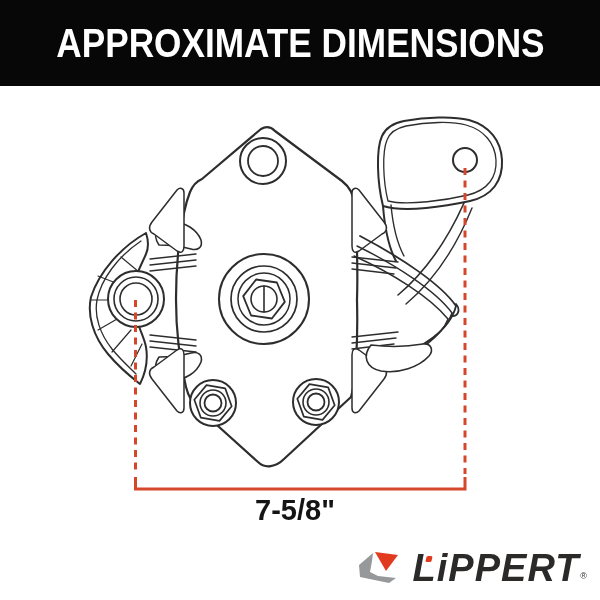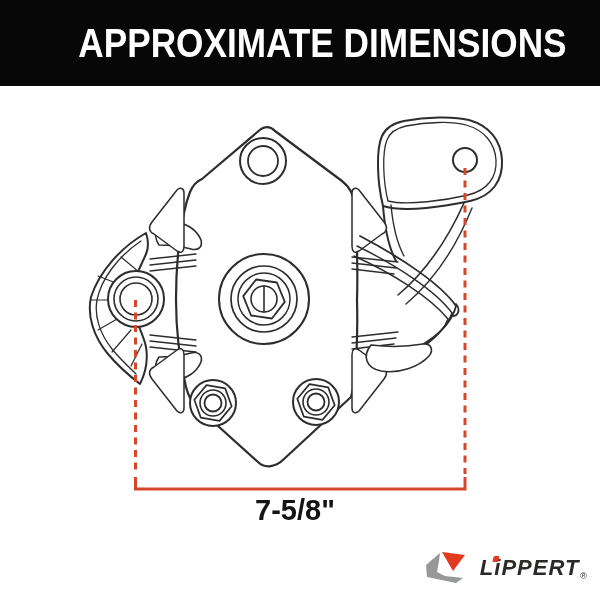--- a/index.html
+++ b/index.html
@@ -3,40 +3,40 @@
 <meta charset="utf-8">
 <style>
   html,body{margin:0;padding:0;background:#ffffff;}
   .canvas{
     position:relative;width:600px;height:600px;background:#ffffff;overflow:hidden;
     font-family:"Liberation Sans",sans-serif;
   }
   
   .banner{
     position:absolute;left:0;top:0;width:600px;height:86px;background:#070707;
-    display:flex;align-items:center;justify-content:flex-end;
+    display:flex;align-items:center;justify-content:center;
   }
   .banner-title{
     color:#ffffff;font-weight:700;font-size:40px;line-height:1;white-space:nowrap;
     letter-spacing:0px;display:inline-block;transform:scaleX(0.88);
   }
   
   .diagram-svg{position:absolute;left:0;top:0;}
   .dim-label{
     position:absolute;left:295px;top:494px;transform:translateX(-50%);
     font-weight:700;font-size:29px;color:#141414;white-space:nowrap;letter-spacing:0px;
   }
   
   .logo{
     position:absolute;right:13px;bottom:10px;display:flex;align-items:center;height:44px;
   }
   .logo-mark{display:block;margin-right:5px;}
   .brand-wrap{position:relative;display:inline-block;}
   .brand-text{
-    font-style:italic;font-weight:700;font-size:22px;line-height:44px;
+    font-style:italic;font-weight:700;font-size:38px;line-height:44px;
     color:#2b2a29;letter-spacing:1px;white-space:nowrap;margin-left:8px;
   }
   .i-dot{
     position:absolute;left:21px;top:10px;width:6px;height:6px;background:#e23a1e;
     border-radius:1.5px;transform:skewX(-13deg);
   }
   .reg-mark{
     font-size:9px;color:#2b2a29;vertical-align:super;line-height:44px;margin-left:1px;
     align-self:flex-start;margin-top:8px;
   }

